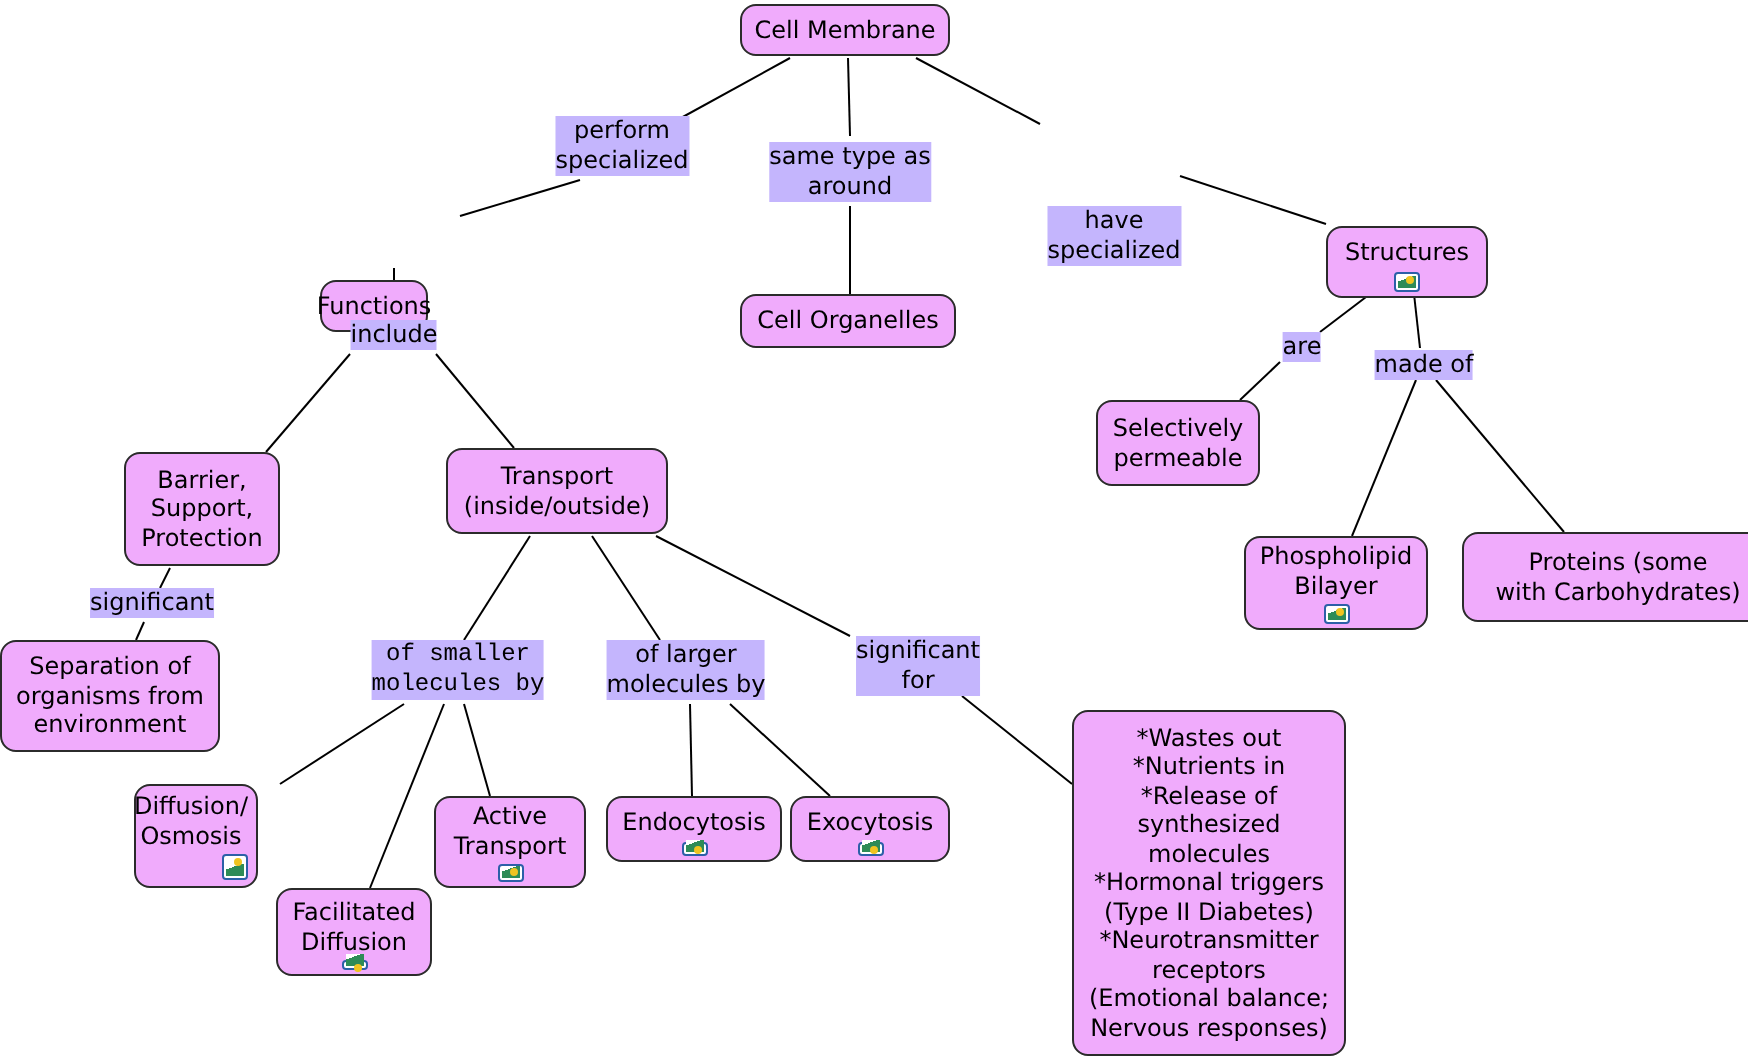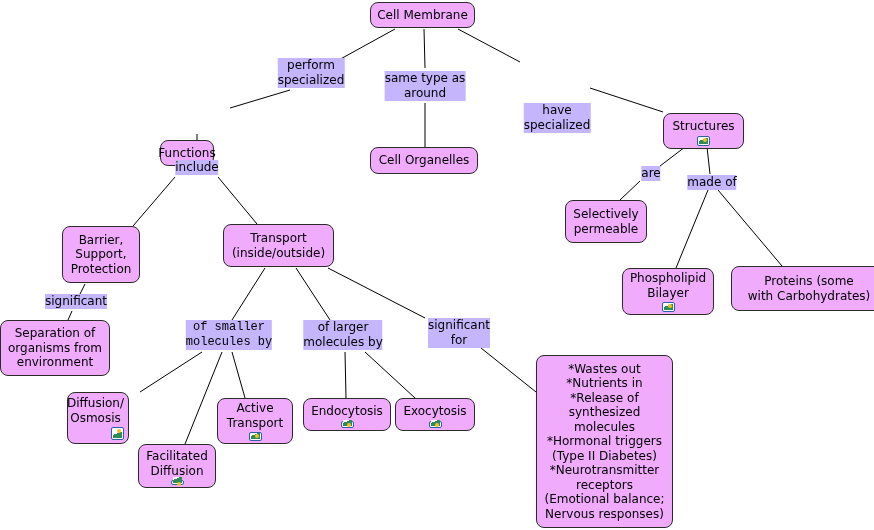--- a/index.html
+++ b/index.html
@@ -51,21 +51,21 @@
 <div class="node" style="left:370px;top:147px;width:108px;height:27px;"><span>Cell Organelles</span></div>
 <div class="node" style="left:663px;top:113px;width:81px;height:36px;justify-content:flex-start;padding-top:5px;"><span>Structures</span><div class="img-icon"></div></div>
 <div class="node" style="left:62px;top:226px;width:78px;height:57px;"><span>Barrier,
 Support,
 Protection</span></div>
 <div class="node" style="left:223px;top:224px;width:111px;height:43px;"><span>Transport
 (inside/outside)</span></div>
 <div class="node" style="left:0px;top:320px;width:110px;height:56px;"><span>Separation of
 organisms from
 environment</span></div>
-<div class="node" style="left:565px;top:200px;width:82px;height:43px;"><span>Selectively
+<div class="node" style="left:548px;top:200px;width:82px;height:43px;"><span>Selectively
 permeable</span></div>
 <div class="node" style="left:622px;top:268px;width:92px;height:47px;text-align:center;"><span>Phospholipid
 Bilayer</span><div class="img-icon"></div></div>
 <div class="node" style="left:731px;top:266px;width:156px;height:45px;"><span>Proteins (some
 with Carbohydrates)</span></div>
 <div class="node" style="left:67px;top:392px;width:62px;height:52px;align-items:flex-end;"><span>Diffusion/
 Osmosis</span><div class="img-icon"></div></div>
 <div class="node" style="left:138px;top:444px;width:78px;height:44px;justify-content:flex-start;padding-top:4px;"><span>Facilitated
 Diffusion</span><div class="img-icon"></div></div>
 <div class="node" style="left:217px;top:398px;width:76px;height:46px;"><span>Active

